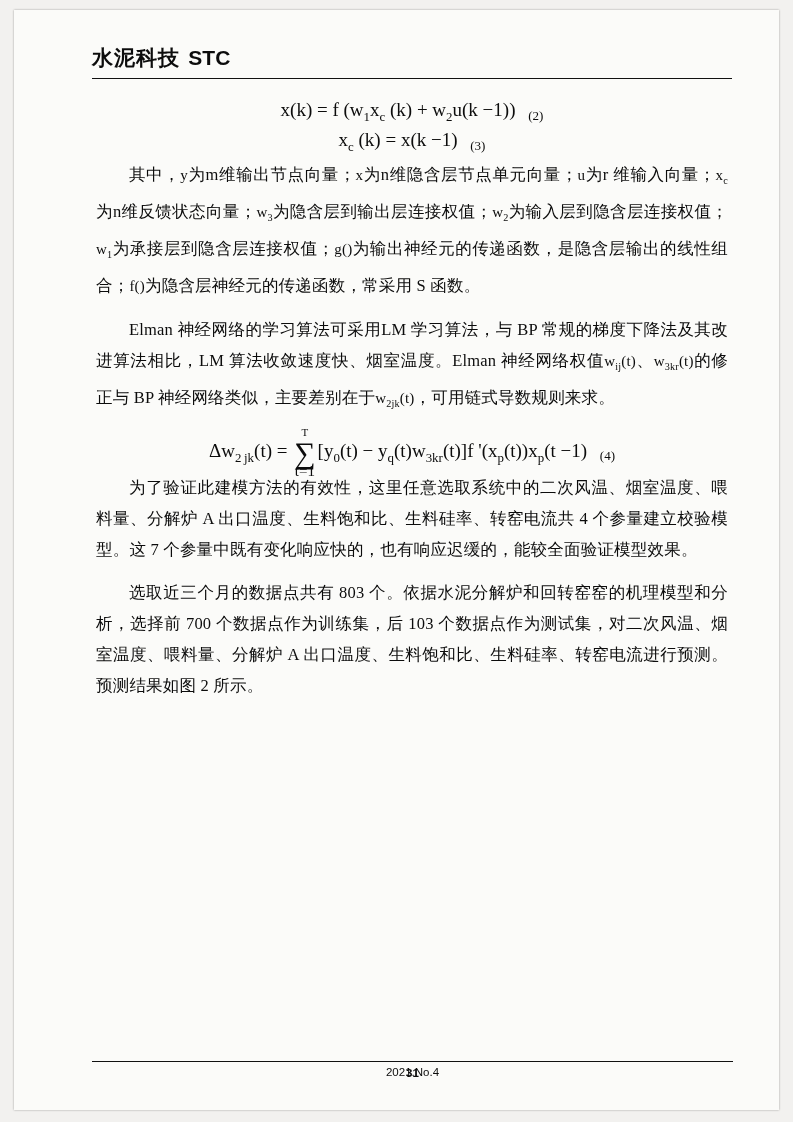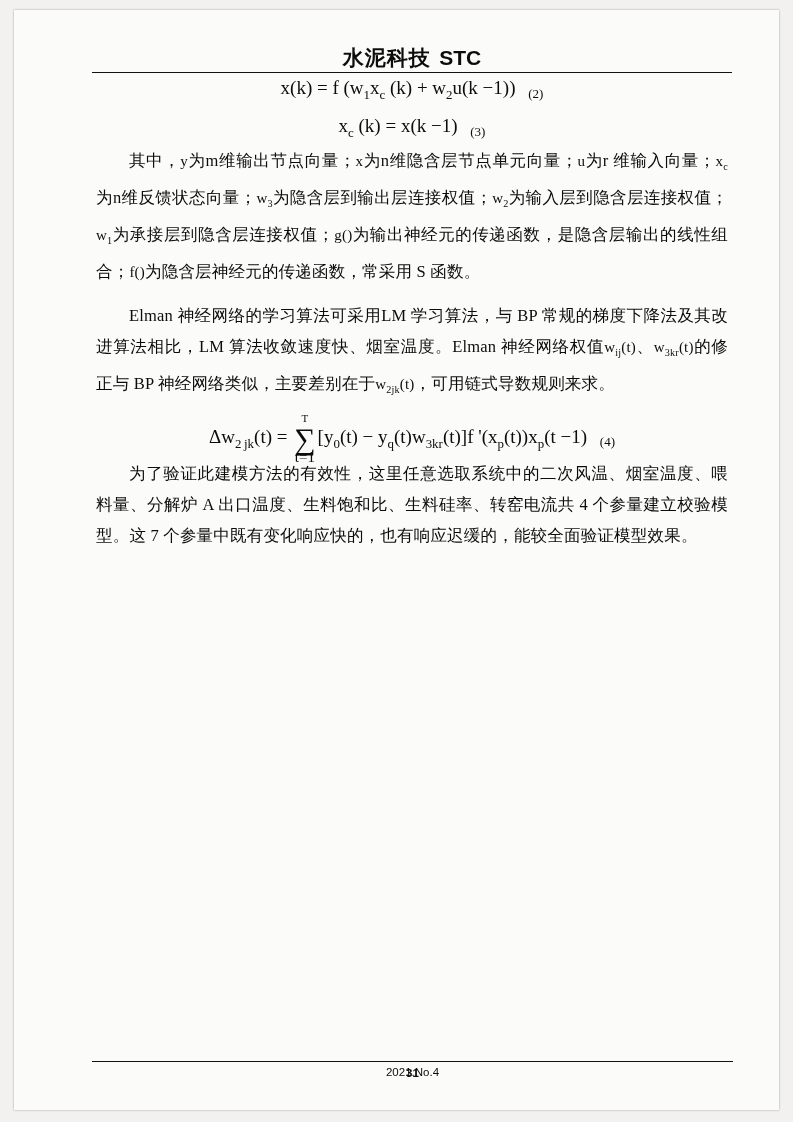--- a/index.html
+++ b/index.html
@@ -28,43 +28,43 @@
   }
   .content {
     position: absolute;
     left: 78px;
     top: 34px;
     width: 640px;
   }
 
   
   .header {
-    text-align: center;
     border-bottom: 1.6px solid #111;
+    padding-bottom: 6px;
   }
   .header-title {
     font-family: "DejaVu Sans", sans-serif;
     font-weight: bold;
     font-size: 21px;
     letter-spacing: 1px;
   }
   .header-title .stc {
     font-family: "Liberation Sans", sans-serif;
     font-weight: bold;
     letter-spacing: 0px;
   }
 
   
   .eq {
     text-align: center;
     font-family: "Liberation Serif", serif;
     white-space: nowrap;
   }
-  .eq1 { margin-top: 4px; font-size: 19px; }
-  .eq2 { margin-top: 12px; font-size: 19px; }
+  .eq1 { margin-top: 20px; font-size: 19px; }
+  .eq2 { margin-top: 4px; font-size: 19px; }
   .eq4 { margin-top: 20px; margin-bottom: 6px; font-size: 19px; }
   .eqnum {
     font-size: 13px;
     vertical-align: -4px;
     padding-left: 8px;
   }
   sub { font-size: 0.68em; }
   .sum {
     display: inline-block;
     position: relative;
@@ -158,20 +158,21 @@
 
       <div class="eq eq4">
         Δw<sub>2 jk</sub>(t)&nbsp;=&nbsp;<span class="sum"><span class="top">T</span><span class="sig">∑</span><span class="bot">t=1</span></span>[y<sub>0</sub>(t)&nbsp;−&nbsp;y<sub>q</sub>(t)w<sub>3kr</sub>(t)]f&nbsp;'(x<sub>p</sub>(t))x<sub>p</sub>(t&nbsp;−1)
         <span class="eqnum">(4)</span>
       </div>
 
       <p class="para">为了验证此建模方法的有效性，这里任意选取系统中的二次风温、烟室温度、喂料量、分解炉 A 出口温度、生料饱和比、生料硅率、转窑电流共 4 个参量建立校验模型。这 7 个参量中既有变化响应快的，也有响应迟缓的，能较全面验证模型效果。</p>
 
       <div class="gap"></div>
 
+      <p class="para">选取近三个月的数据点共有 803 个。依据水泥分解炉和回转窑窑的机理模型和分析，选择前 700 个数据点作为训练集，后 103 个数据点作为测试集，对二次风温、烟室温度、喂料量、分解炉 A 出口温度、生料饱和比、生料硅率、转窑电流进行预测。预测结果如图 2 所示。</p>
 
       <div class="gap"></div>
 
 
     </div>
 
     <div class="footer">
       <div class="issue">2021.No.4</div>
       <div class="pno">31</div>
     </div>

